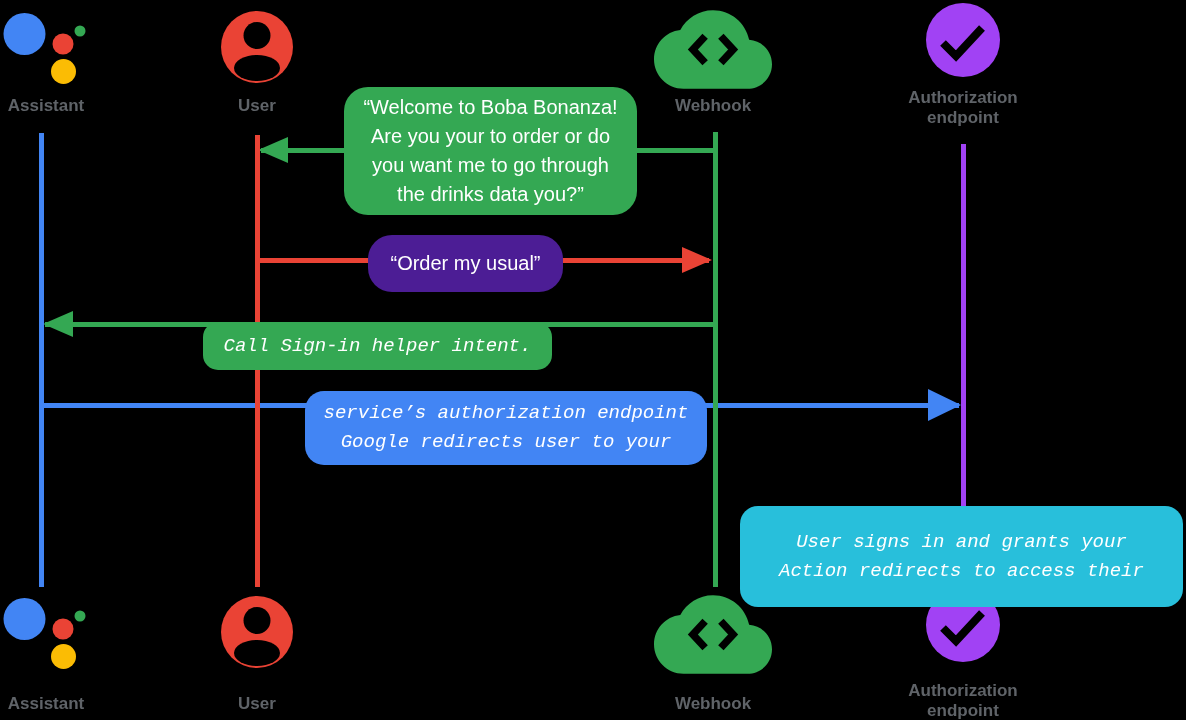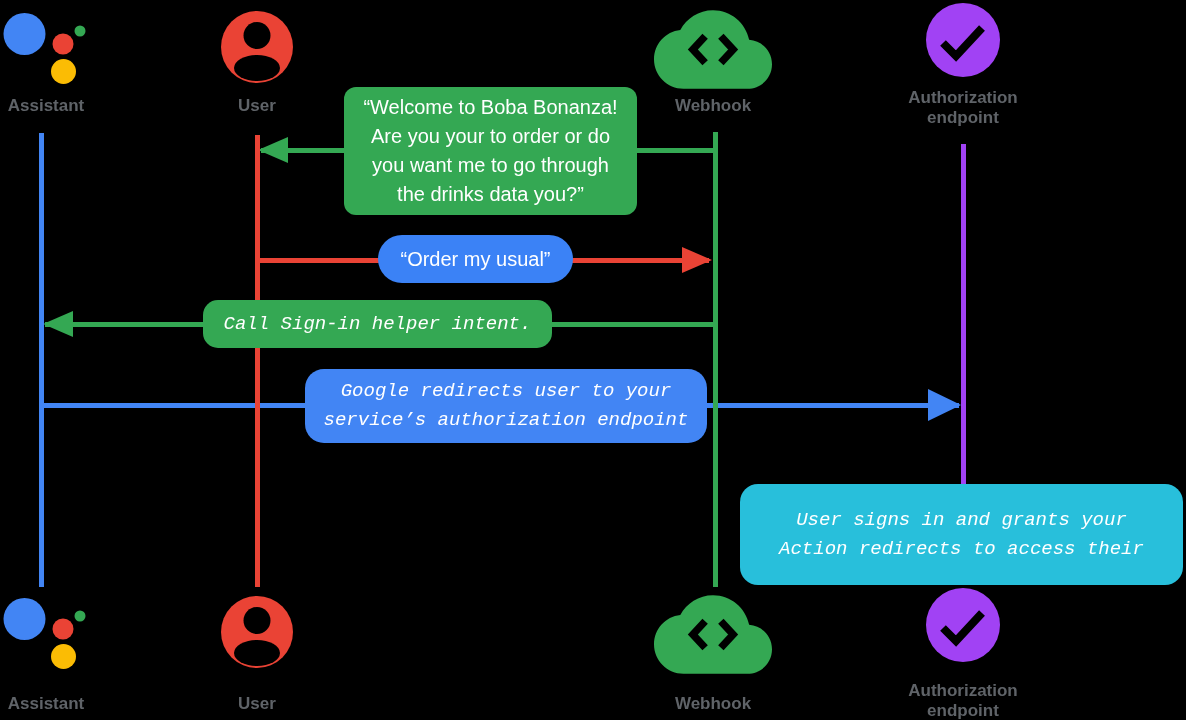--- a/index.html
+++ b/index.html
@@ -4,21 +4,21 @@
 <style>
   html,body{margin:0;padding:0;background:#000;}
   #stage{position:relative;width:1186px;height:720px;background:#000;overflow:hidden;
          font-family:"Liberation Sans",sans-serif;}
   .lifeline{position:absolute;width:5px;z-index:2;}
   .hline{position:absolute;height:5px;z-index:1;}
   .ahead{position:absolute;width:0;height:0;z-index:1;}
   .bubble{position:absolute;z-index:3;color:#fff;text-align:center;
           display:flex;flex-direction:column;justify-content:center;}
   .sansb{font:20px/29px "Liberation Sans",sans-serif;}
-  .monob{font:italic 19px/29px "Liberation Mono",monospace;}
+  .monob{font:italic 19px/29px "Liberation Mono",monospace;margin-top:22px;}
   .actor-label{position:absolute;width:130px;text-align:center;z-index:2;
                font:bold 17px/20px "Liberation Sans",sans-serif;color:#5F6368;}
   .icon{position:absolute;z-index:2;}
 </style>
 </head>
 <body>
 
 <div id="stage">
 
   <svg class="icon" style="left:0px;top:8px" width="100" height="85">
@@ -63,38 +63,38 @@
 
   <div class="hline" style="left:257px;top:258px;width:452px;background:#EA4335"></div>
   <div class="ahead" style="left:682px;top:247px;border-top:13px solid transparent;border-bottom:13px solid transparent;border-left:30px solid #EA4335"></div>
 
   <div class="hline" style="left:45px;top:322px;width:670px;background:#34A853"></div>
   <div class="ahead" style="left:43px;top:311px;border-top:13px solid transparent;border-bottom:13px solid transparent;border-right:30px solid #34A853"></div>
 
   <div class="hline" style="left:41px;top:403px;width:918px;background:#4285F4"></div>
   <div class="ahead" style="left:928px;top:389px;border-top:16px solid transparent;border-bottom:16px solid transparent;border-left:33px solid #4285F4"></div>
 
-  <div class="bubble sansb" style="left:344px;top:87px;width:293px;height:128px;border-radius:12px;background:#34A853">
+  <div class="bubble sansb" style="left:344px;top:87px;width:293px;height:128px;border-radius:24px;background:#34A853">
     <div>“Welcome to Boba Bonanza!</div>
     <div>Are you your to order or do</div>
     <div>you want me to go through</div>
     <div>the drinks data you?”</div>
   </div>
 
-  <div class="bubble sansb" style="left:378px;top:235px;width:195px;height:48px;border-radius:24px;background:#3b82f6">
+  <div class="bubble sansb" style="left:368px;top:235px;width:195px;height:57px;border-radius:24px;background:#4c1d95">
     <div>“Order my usual”</div>
   </div>
 
   <div class="bubble monob" style="left:203px;top:300px;width:349px;height:48px;border-radius:15px;background:#34A853">
     <div>Call Sign-in helper intent.</div>
   </div>
 
   <div class="bubble monob" style="left:305px;top:369px;width:402px;height:74px;border-radius:19px;background:#4285F4">
+    <div>service’s authorization endpoint</div>
     <div>Google redirects user to your</div>
-    <div>service’s authorization endpoint</div>
   </div>
 
   <div class="bubble monob" style="left:740px;top:484px;width:443px;height:101px;border-radius:18px;background:#28BFDB">
     <div>User signs in and grants your</div>
     <div>Action redirects to access their</div>
   </div>
 
   <svg class="icon" style="left:0px;top:593px" width="100" height="85">
     <circle cx="24.5" cy="26" r="21" fill="#4285F4"></circle>
     <circle cx="63" cy="36" r="10.5" fill="#EA4335"></circle>

